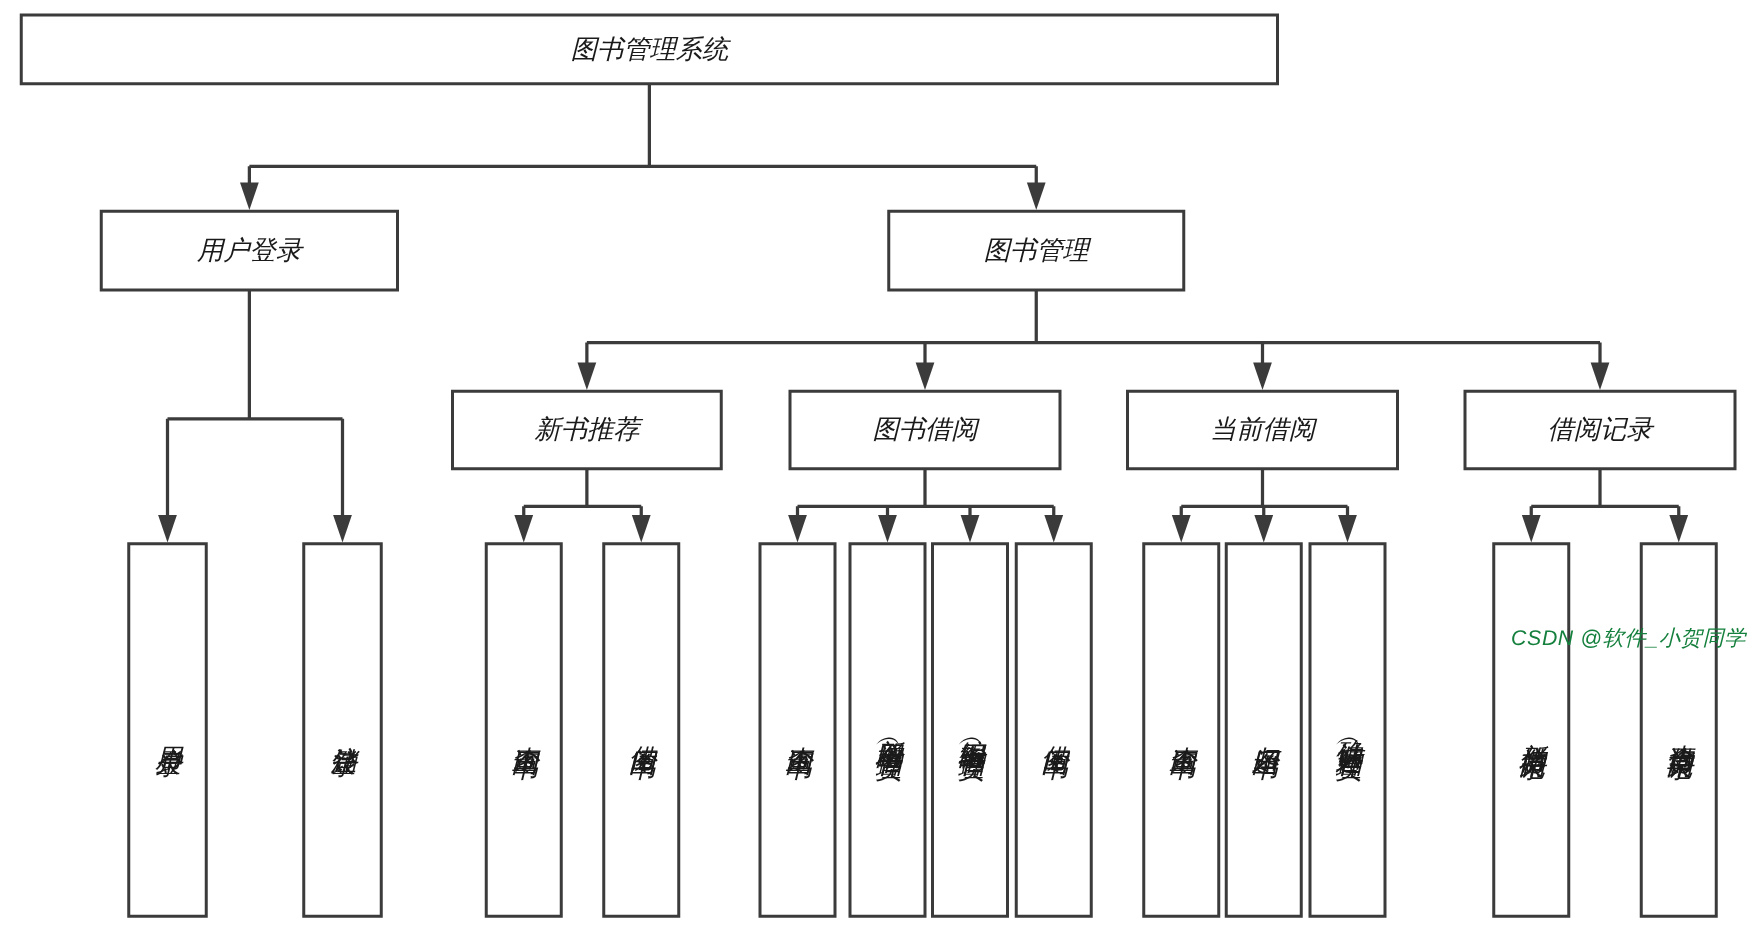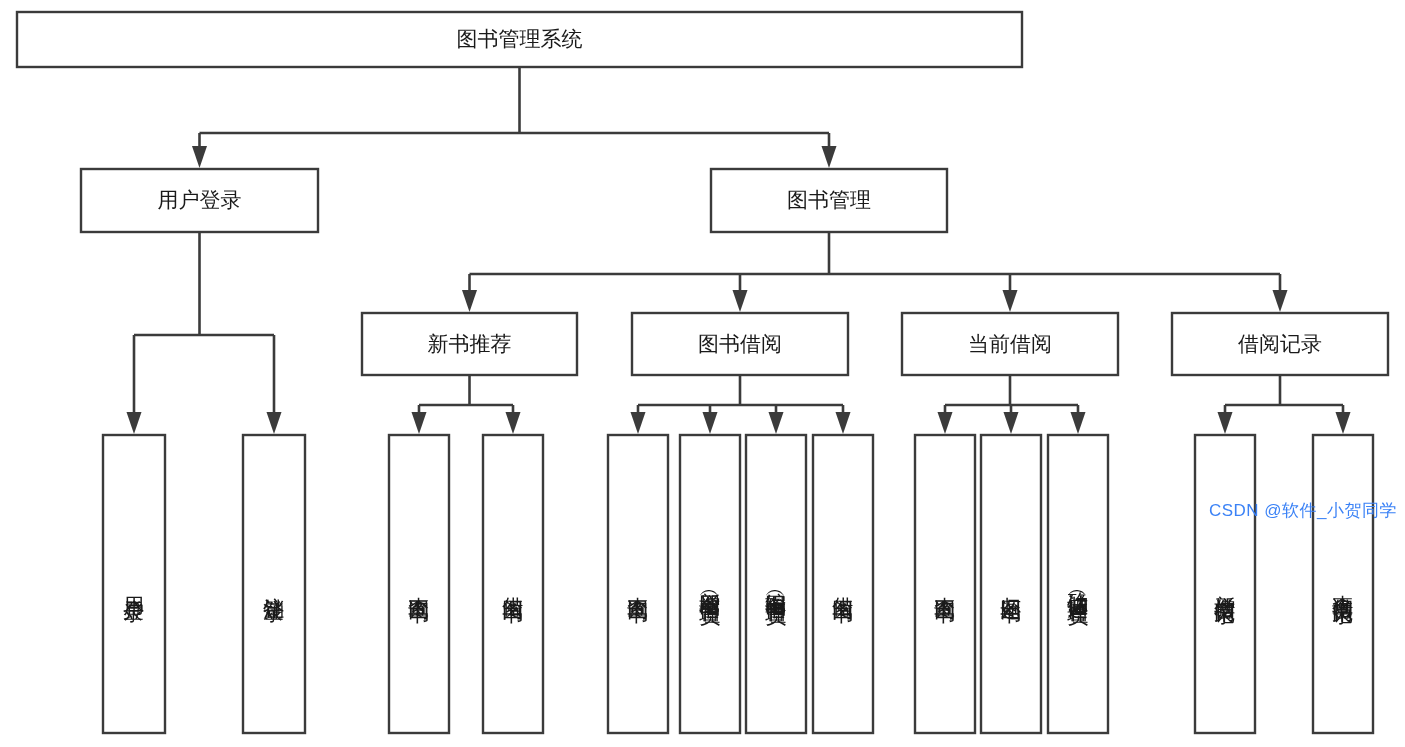--- a/index.html
+++ b/index.html
@@ -11,20 +11,21 @@
     width: 1405px;
     height: 747px;
     font-family: "Liberation Sans", "DejaVu Sans", sans-serif;
     overflow: hidden;
     position: relative;
   }
   #diagram-root {
     position: relative;
     width: 1405px;
     height: 528px;
+    font-style: italic;
   }
   svg#tree-svg {
     position: absolute;
     left: 0;
     top: 0;
     width: 1405px;
     height: 747px;
   }
   .node-box {
     fill: #ffffff;
@@ -60,21 +61,21 @@
     text-align: center;
     white-space: nowrap;
     pointer-events: none;
   }
   .watermark {
     position: absolute;
     right: 8px;
     bottom: 6px;
     font-family: "Liberation Sans", "DejaVu Sans", sans-serif;
     font-size: 17px;
-    color: #3b82f6;
+    color: #15803d;
     letter-spacing: 0.5px;
     white-space: nowrap;
   }
 </style>
 </head>
 <body>
 
 <div id="diagram-root">
 
   <svg id="tree-svg" viewBox="0 0 1405 747">

